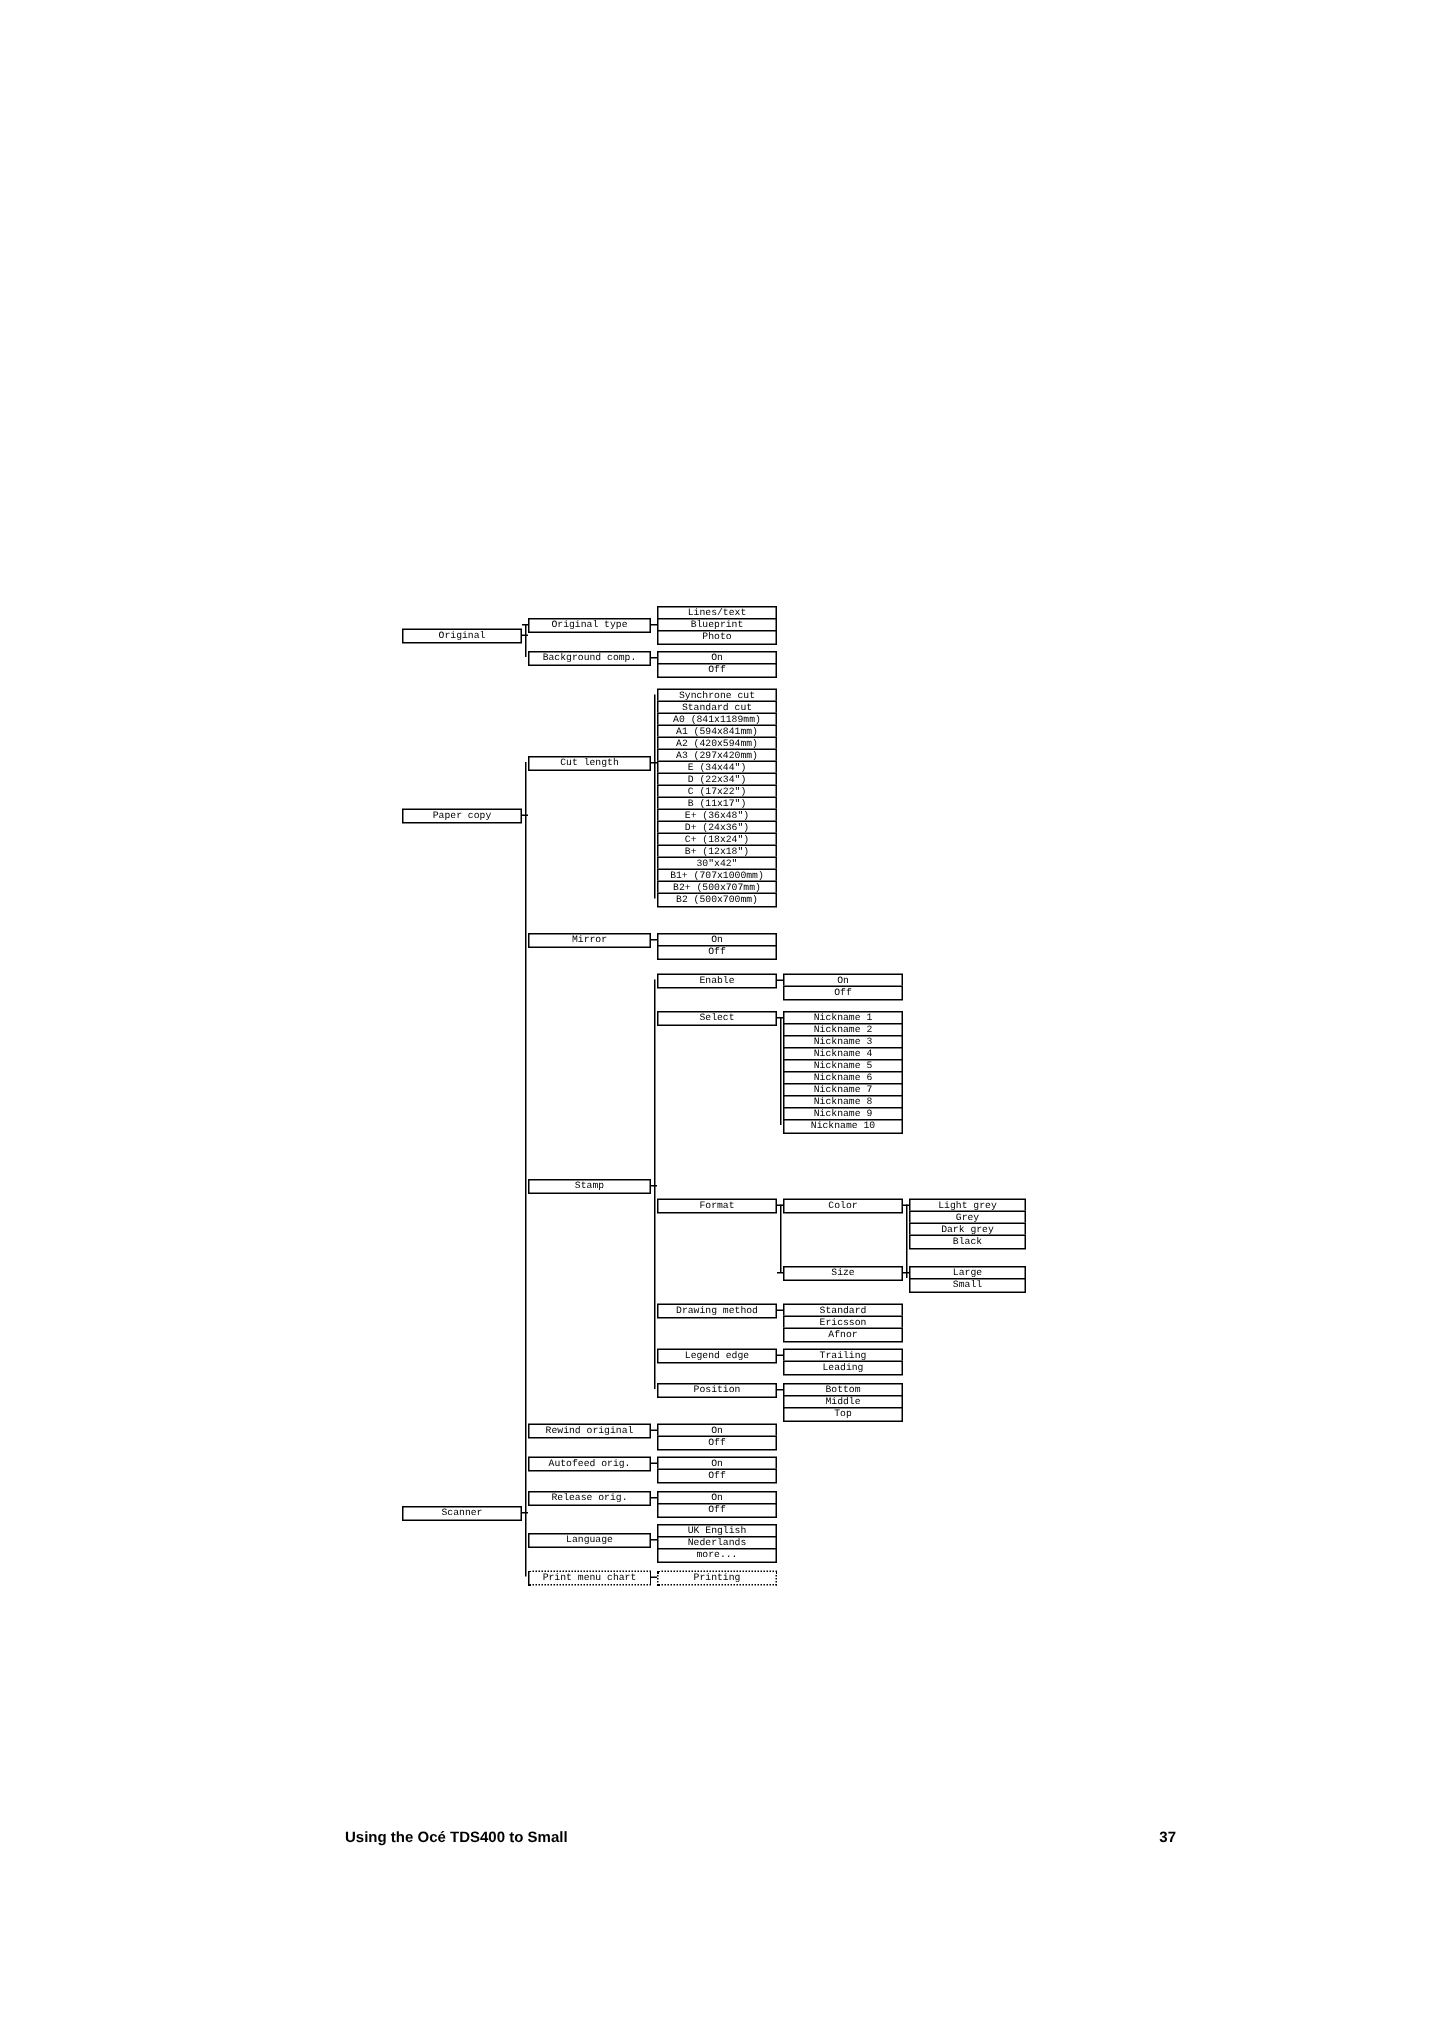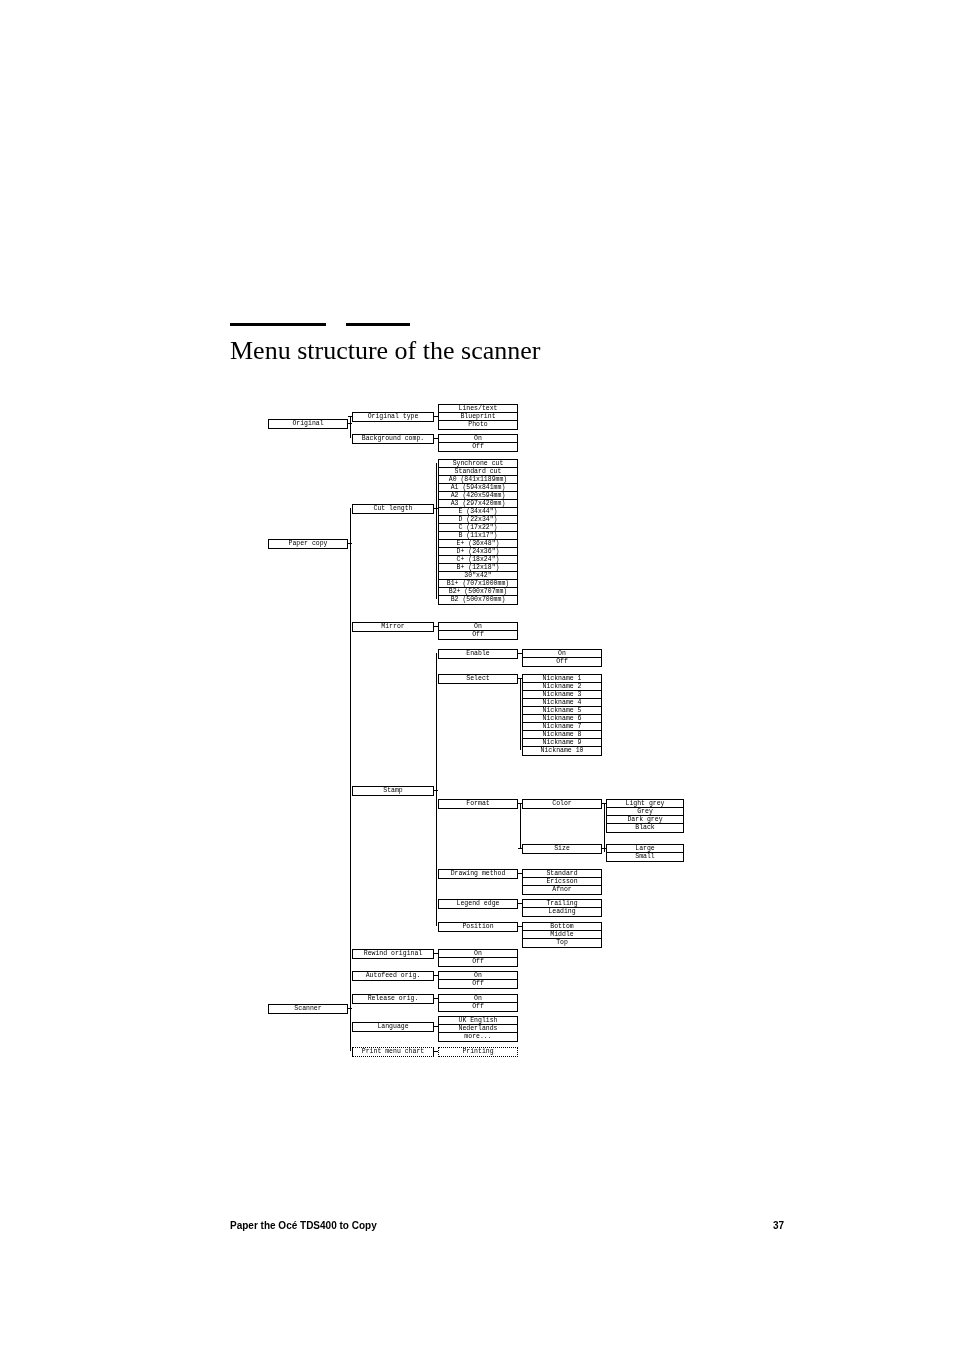--- a/index.html
+++ b/index.html
@@ -95,24 +95,20 @@
   
   .hline, .vline { position: absolute; background: #000; }
   .hline { height: 0.6px; }
   .vline { width: 0.6px; }
 </style>
 </head>
 <body>
 
 <div class="page">
 
-  <div class="title-block">
-    <span class="rule-top"></span><span class="rule-top rule-top-2"></span>
-    <div class="title-text">Menu structure of the scanner</div>
-  </div>
 
   <div class="diagram-area">
 
     <div class="cell mono c1" style="top:15px">Original</div>
     <div class="cell mono c1" style="top:135px">Paper copy</div>
     <div class="cell mono c1" style="top:600px">Scanner</div>
 
     <div class="cell mono c2" style="top:8px">Original type</div>
     <div class="cell mono c2" style="top:30px">Background comp.</div>
     <div class="cell mono c2" style="top:100px">Cut length</div>
@@ -246,17 +242,17 @@
     <div class="hline" style="top:444px; left:369px; width:4px"></div>
     <div class="vline" style="top:399px; left:371px; height:49px"></div>
 
     <div class="vline" style="top:59px; left:203px; height:136px"></div>
 
     <div class="vline" style="top:274px; left:287px; height:72px"></div>
 
   </div>
 
   <div class="footer">
-    <span>Paper the Océ TDS400 to Copy</span>
+    <span>Using the Océ TDS400 to Small</span>
     <span class="pnum">37</span>
   </div>
 
 </div>
 
 </body></html>

